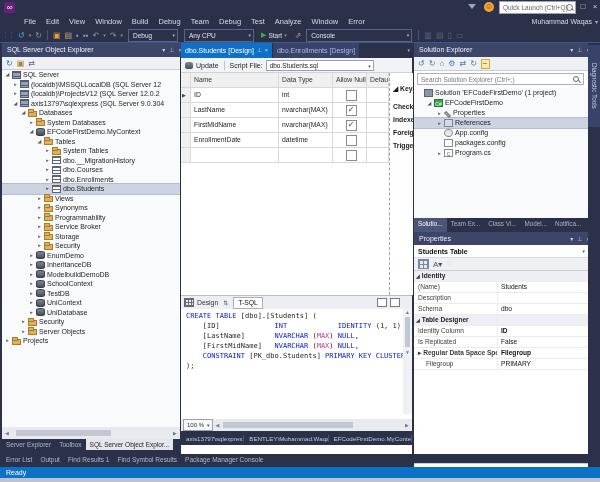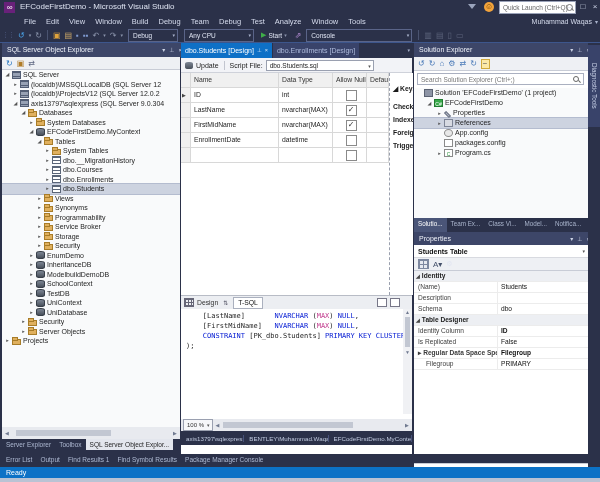--- a/index.html
+++ b/index.html
@@ -157,21 +157,20 @@
   #statusbar{left:0;top:467px;width:600px;height:11px;background:#0c72c6;color:#fff;font-size:7px;line-height:11px;padding-left:6px;box-sizing:border-box;}
   #bottom-strip{left:0;top:478px;width:600px;height:4px;background:#b9c3d4;}
 </style>
 </head>
 <body>
 
 <div id="app">
 
   <div id="titlebar" class="abs">
     <div id="vs-logo" class="abs">∞</div>
-    <div id="win-title" class="abs nosel">EFCodeFirstDemo - Microsoft Visual Studio</div>
     <div id="funnel-icon" class="abs"></div>
     <div id="smiley-icon" class="abs">☺</div>
     <div id="quick-launch" class="abs">
       <span>Quick Launch (Ctrl+Q)</span>
       <span id="ql-search-icon"></span>
     </div>
     <span class="winbtn abs" style="left:564px;">–</span>
     <span class="winbtn abs" style="left:577px;">□</span>
     <span class="winbtn abs" style="left:589px;">×</span>
   </div>
@@ -182,21 +181,21 @@
         <span class="menu-item">Edit</span>
         <span class="menu-item">View</span>
         <span class="menu-item">Window</span>
         <span class="menu-item">Build</span>
         <span class="menu-item">Debug</span>
         <span class="menu-item">Team</span>
         <span class="menu-item">Debug</span>
         <span class="menu-item">Test</span>
         <span class="menu-item">Analyze</span>
         <span class="menu-item">Window</span>
-        <span class="menu-item">Tools</span>
+        <span class="menu-item">Error</span>
       </span>
     <div id="user-area">
       <span id="user-name">Muhammad Waqas</span>
       <span id="user-caret">▾</span>
       <span id="avatar">MW</span>
     </div>
   </div>
 
   <div id="main-toolbar" class="abs">
     <span class="handle">⋮⋮</span>
@@ -502,20 +501,22 @@
         <span id="design-grid-icon"></span>
         <span id="design-tab-label">Design</span>
         <span id="split-icon">⇅</span>
         <span id="tsql-tab-label">T-SQL</span>
         <span id="tstrip-right">
           <span class="paneicon"></span>
           <span class="paneicon"></span>
         </span>
       </div>
       <div id="code" class="abs">
+          <div class="codeline"><span class="tok-k">CREATE TABLE</span><span class="tok-p"> [dbo].[Students] (</span></div>
+          <div class="codeline"><span class="tok-p">    [ID]             </span><span class="tok-k">INT</span><span class="tok-p">            </span><span class="tok-k">IDENTITY</span><span class="tok-p"> (1, 1) </span></div>
           <div class="codeline"><span class="tok-p">    [LastName]       </span><span class="tok-k">NVARCHAR</span><span class="tok-p"> (</span><span class="tok-m">MAX</span><span class="tok-p">) </span><span class="tok-k">NULL</span><span class="tok-p">,</span></div>
           <div class="codeline"><span class="tok-p">    [FirstMidName]   </span><span class="tok-k">NVARCHAR</span><span class="tok-p"> (</span><span class="tok-m">MAX</span><span class="tok-p">) </span><span class="tok-k">NULL</span><span class="tok-p">,</span></div>
           <div class="codeline"><span class="tok-p">    </span><span class="tok-k">CONSTRAINT</span><span class="tok-p"> [PK_dbo.Students] </span><span class="tok-k">PRIMARY KEY CLUSTERED</span></div>
           <div class="codeline"><span class="tok-p">);</span></div>
         </div>
       <div id="code-vscroll" class="abs">
         <span>▲</span>
         <span class="vthumb"></span>
         <span>▼</span>
       </div>

